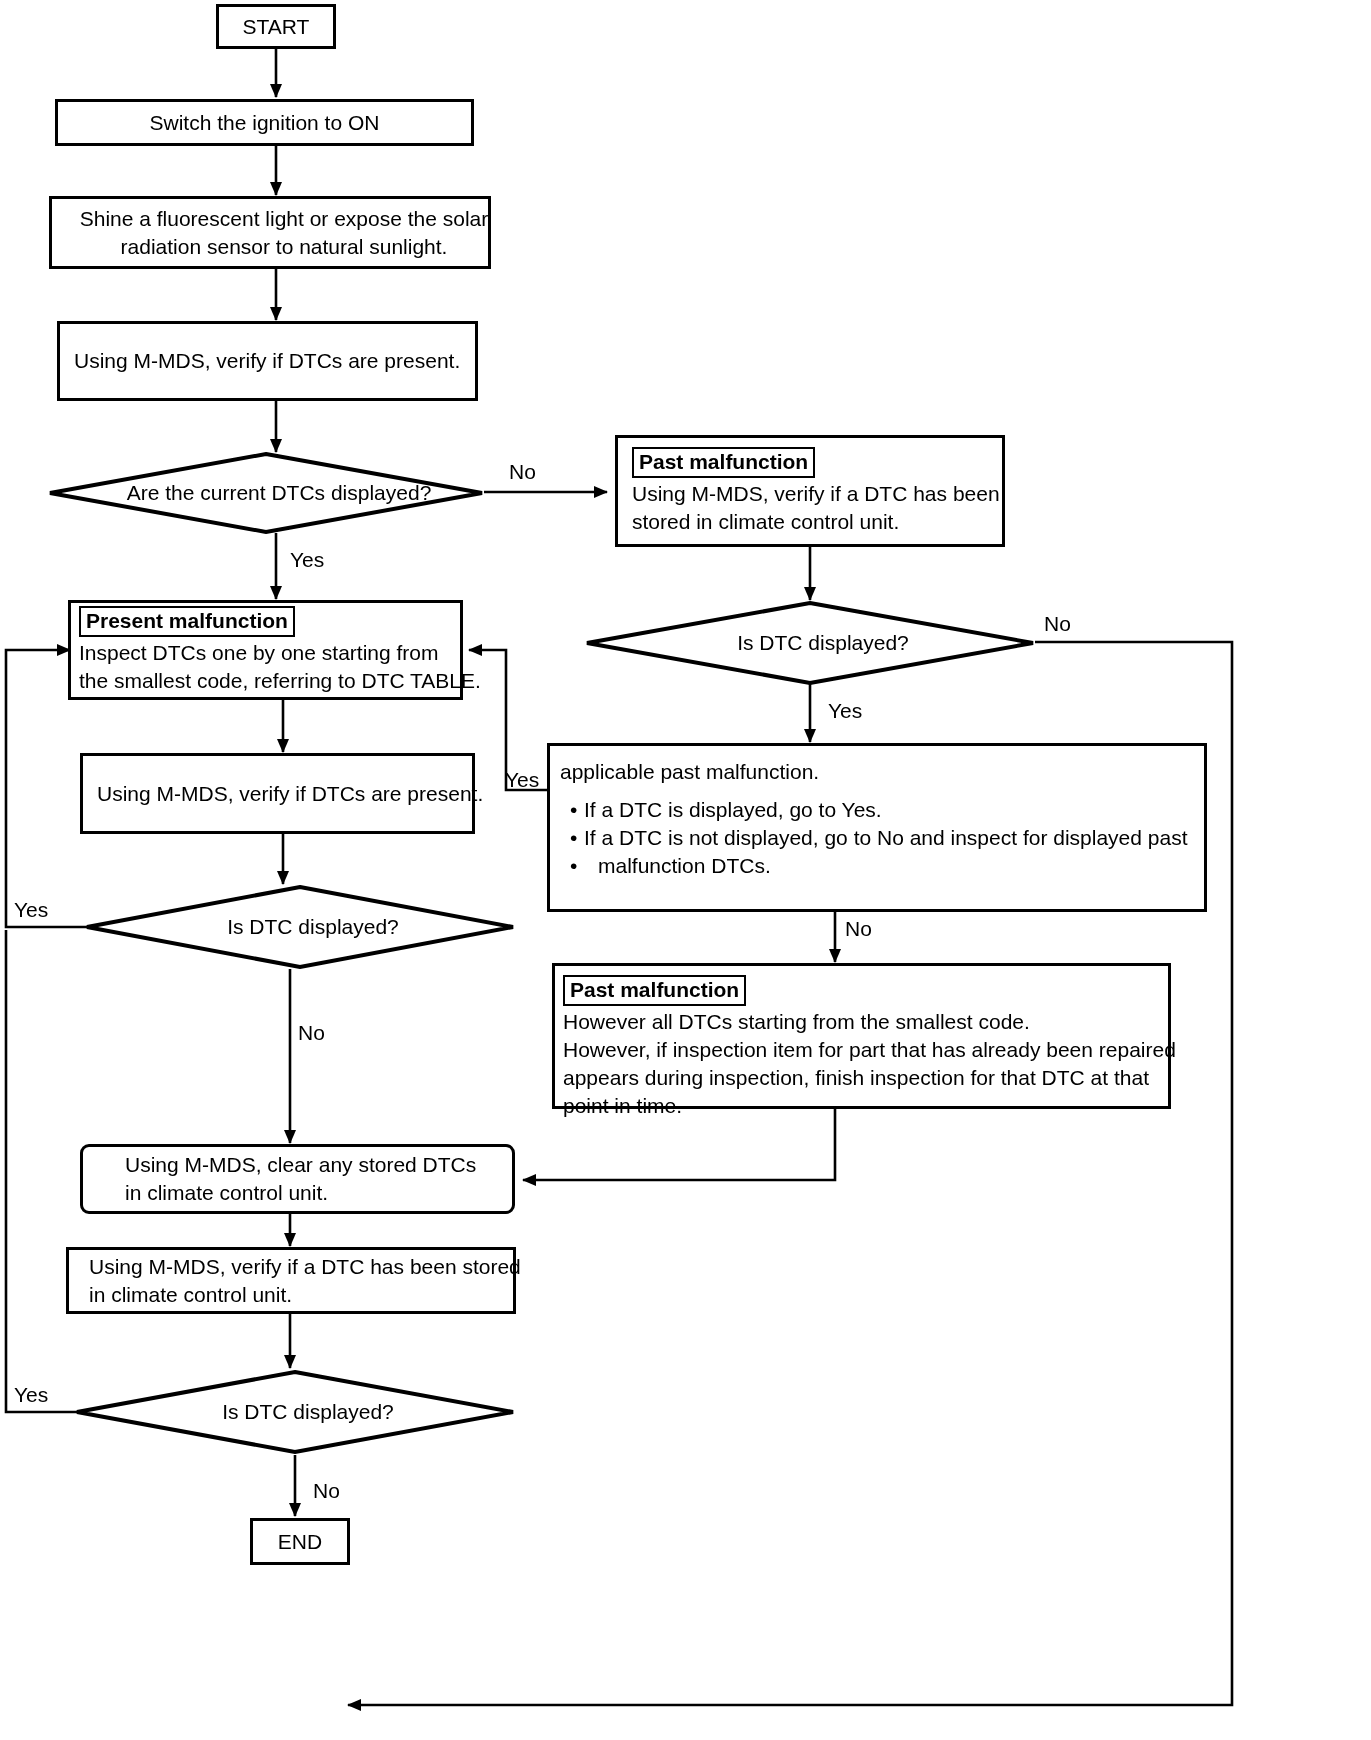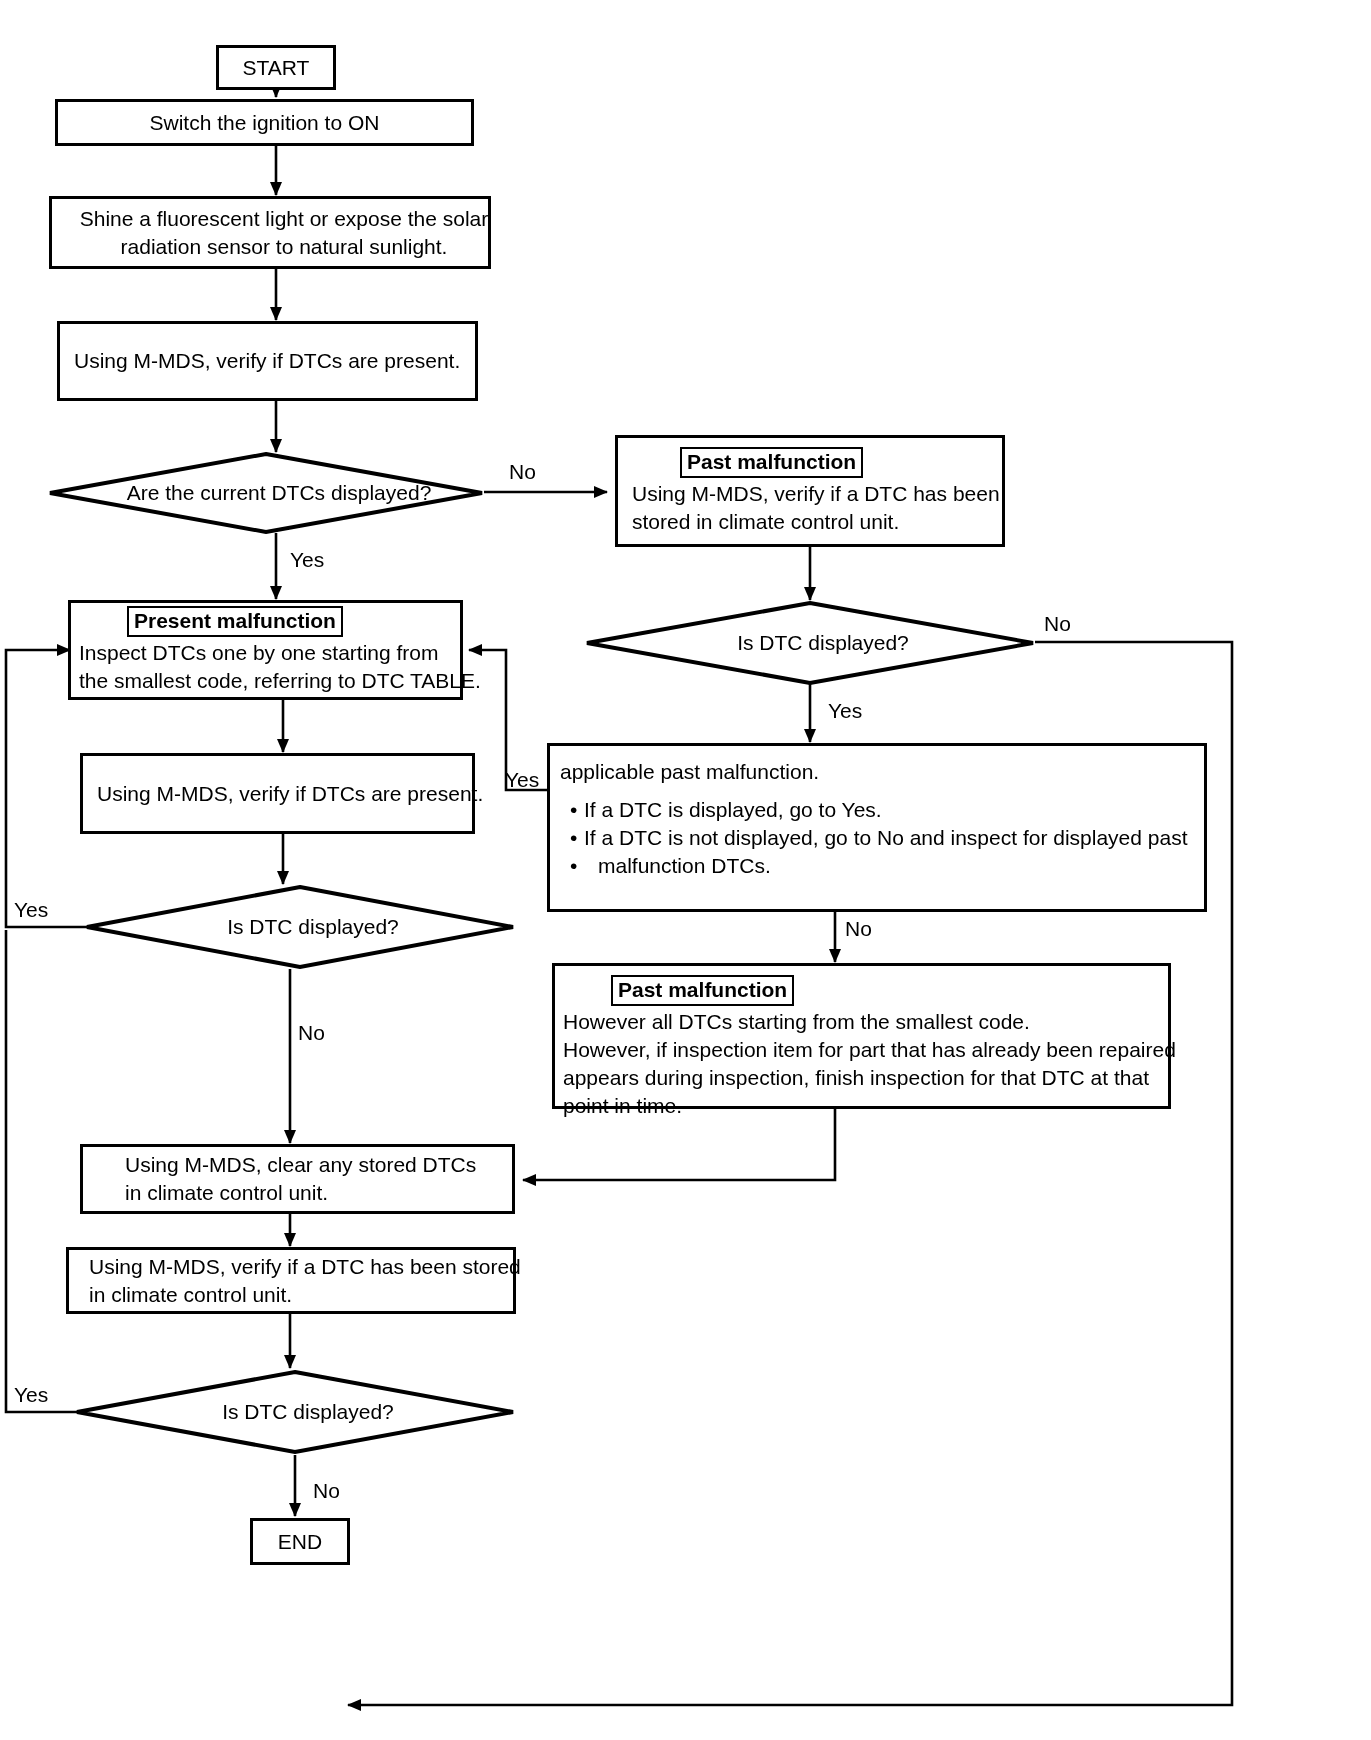--- a/index.html
+++ b/index.html
@@ -5,21 +5,21 @@
   html,body{margin:0;padding:0;background:#ffffff;}
   body{font-family:"Liberation Sans",sans-serif;color:#000;}
   #stage{position:relative;width:1371px;height:1740px;background:#fff;overflow:hidden;}
   svg#wires{position:absolute;left:0;top:0;width:1371px;height:1740px;}
   .node{position:absolute;box-sizing:border-box;border:3px solid #000;background:#fff;}
   .node .txt{position:absolute;left:0;top:0;width:100%;height:100%;display:flex;flex-direction:column;justify-content:center;}
   .node .line{font-size:21px;line-height:28px;white-space:pre;}
   .center .line{text-align:center;}
   .pad{padding-left:14px;padding-right:8px;}
   .tag{display:inline-block;border:2px solid #000;font-weight:bold;font-size:21px;line-height:24px;padding:1px 5px 2px 5px;}
-  .tagwrap{padding-left:14px;margin-bottom:2px;margin-left:48px;}
+  .tagwrap{padding-left:14px;margin-bottom:2px;}
   .diamond{position:absolute;}
   .diamond .dlabel{position:absolute;left:13px;top:0;width:100%;height:100%;display:flex;align-items:center;justify-content:center;font-size:21px;}
   .edgelabel{position:absolute;font-size:21px;line-height:22px;white-space:pre;}
   .bullets{margin:0;padding-left:14px;}
   .bullet{font-size:21px;line-height:28px;white-space:pre;padding-left:20px;position:relative;}
   .bullet:before{content:"\2022";position:absolute;left:6px;top:0;}
 </style>
 </head>
 <body>
 
@@ -68,21 +68,21 @@
       <path d="M290,1213 L290,1246" marker-end="url(#ah)"></path>
 
       <path d="M290,1313 L290,1368" marker-end="url(#ah)"></path>
 
       <path d="M77,1412 L6,1412 L6,930"></path>
 
       <path d="M295,1455 L295,1516" marker-end="url(#ah)"></path>
     </g>
   </svg>
 
-  <div class="node center" style="left:216px;top:4px;width:120px;height:45px;margin-top:41px;">
+  <div class="node center" style="left:216px;top:4px;width:120px;height:45px;">
     <div class="txt">
         <div class="line">START</div>
       </div>
   </div>
 
   <div class="node center" style="left:55px;top:99px;width:419px;height:47px;">
     <div class="txt">
         <div class="line">Switch the ignition to ON</div>
       </div>
   </div>
@@ -166,21 +166,21 @@
   <div class="node" style="left:552px;top:963px;width:619px;height:146px;">
     <div class="txt" style="justify-content:flex-start;padding-top:9px;">
       <div class="tagwrap" style="padding-left:8px;"><span class="tag">Past malfunction</span></div>
       <div class="line" style="padding-left:8px;">However all DTCs starting from the smallest code.</div>
       <div class="line" style="padding-left:8px;">However, if inspection item for part that has already been repaired</div>
       <div class="line" style="padding-left:8px;">appears during inspection, finish inspection for that DTC at that</div>
       <div class="line" style="padding-left:8px;">point in time.</div>
     </div>
   </div>
 
-  <div class="node" style="left:80px;top:1144px;width:435px;height:70px;">
+  <div class="node" style="left:80px;top:1144px;width:435px;height:70px;border-radius:9px;">
     <div class="txt" style="padding-left:42px;">
       <div class="line">Using M-MDS, clear any stored DTCs</div>
       <div class="line">in climate control unit.</div>
     </div>
   </div>
 
   <div class="node" style="left:66px;top:1247px;width:450px;height:67px;">
     <div class="txt" style="padding-left:20px;">
       <div class="line">Using M-MDS, verify if a DTC has been stored</div>
       <div class="line">in climate control unit.</div>

